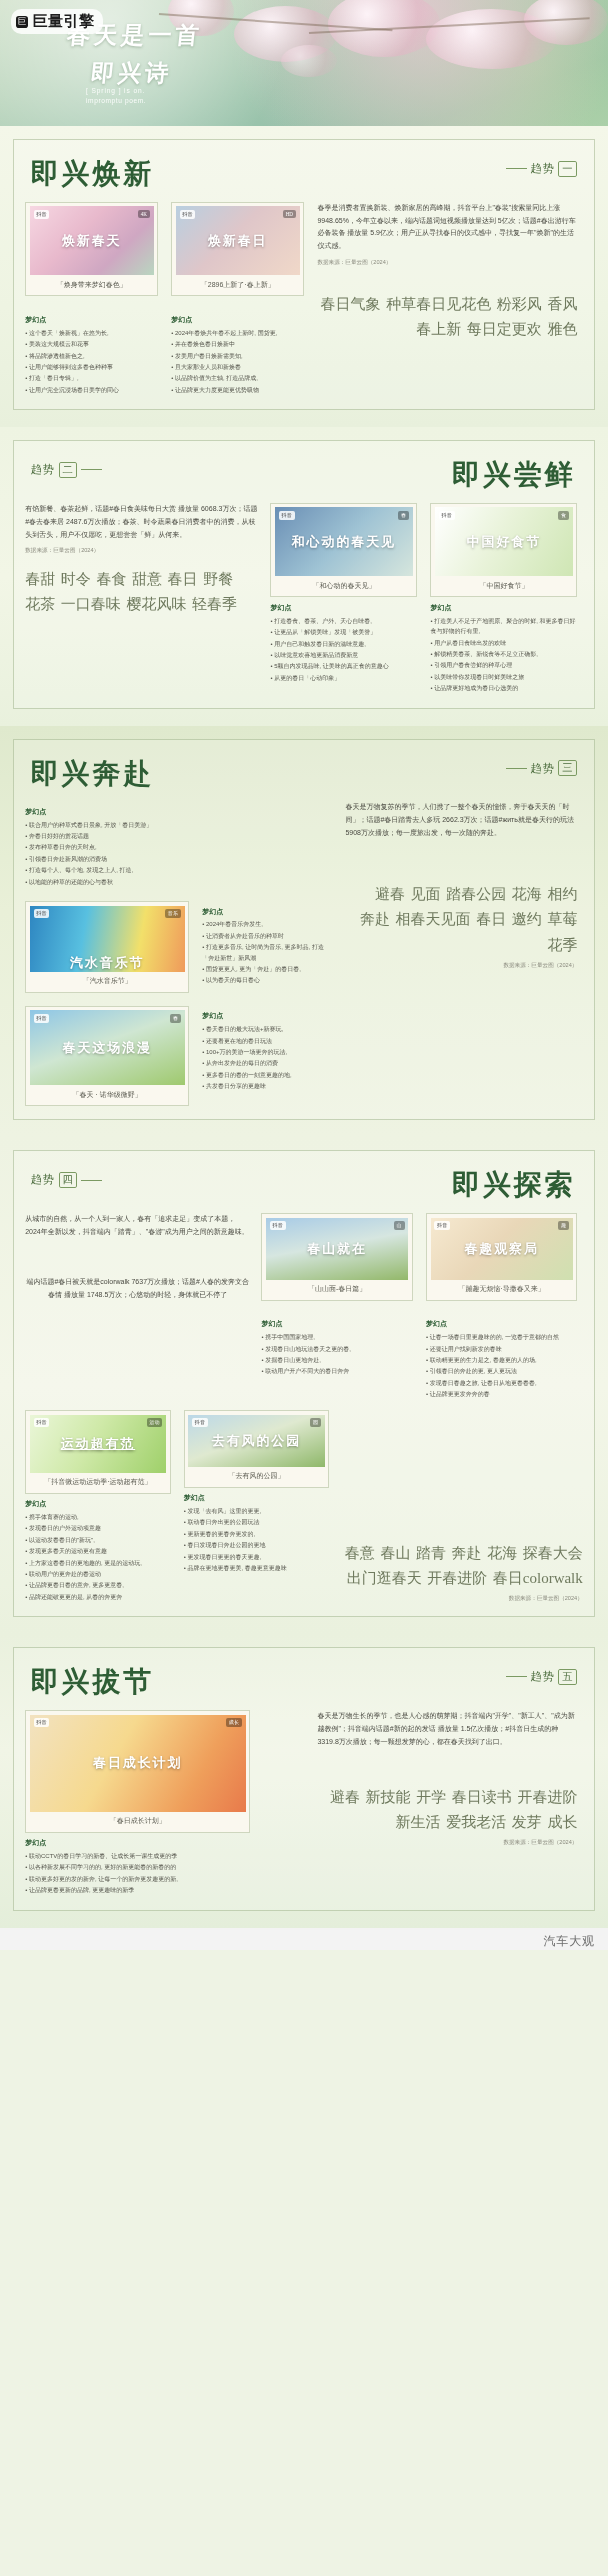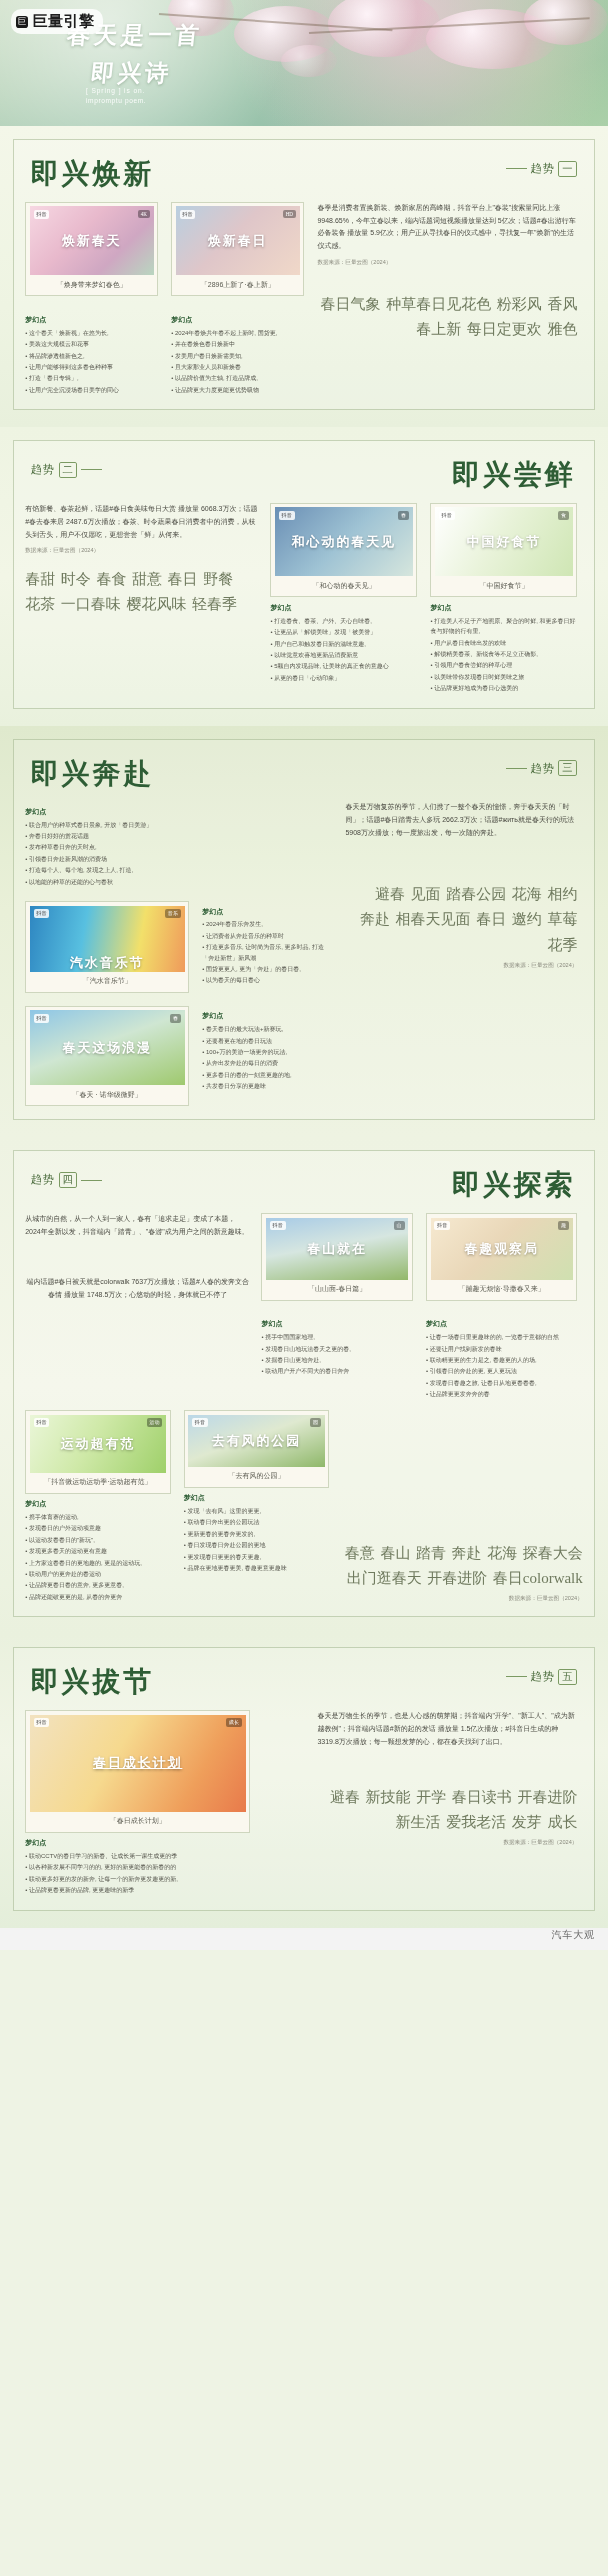--- a/index.html
+++ b/index.html
@@ -159,35 +159,35 @@
 
   
   .s1 { background: linear-gradient(180deg, #f4f7e9 0%, #eef4e2 60%, #e8f0dc 100%); }
   .s2 { background: linear-gradient(180deg, #eef4e2 0%, #f2f6e6 50%, #e9f1dd 100%); }
   .s3 { background: linear-gradient(180deg, #dfe9cd 0%, #e9f0d8 45%, #eef3e2 100%); }
   .s4 { background: linear-gradient(180deg, #eef3e2 0%, #f3f6e8 50%, #eaf1de 100%); }
   .s5 { background: linear-gradient(180deg, #eaf1de 0%, #f1f5e6 40%, #e4eeda 100%); }
 
   .bottom-bar {
     height: 22.5px; background: #f3f3f3;
-    display: flex; align-items: flex-start; justify-content: flex-end;
-    padding-right: 13px; font-size: 10px; color: #6d6d6d; letter-spacing: 0.9px;
+    display: flex; align-items: flex-end; justify-content: flex-end;
+    padding-right: 13px; font-size: 12px; color: #6d6d6d; letter-spacing: 0.9px;
   }
 
   
   .th-a { background: linear-gradient(135deg, #f6d7e2 0%, #e8b9cc 40%, #cfa7c2 70%, #b9d6c0 100%); }
   .th-b { background: linear-gradient(135deg, #b9cfe0 0%, #dfc6c9 45%, #f0d8c8 100%); }
   .th-c { background: linear-gradient(120deg, #ffffff 0%, #e9f3da 45%, #cfe6b4 100%); color:#3a6b2e; }
   .th-d { background: linear-gradient(135deg, #6a8fb5 0%, #9fc3d4 50%, #d6e6dd 100%); }
   .th-e { background: linear-gradient(160deg, #9fc4d8 0%, #cfe3d2 40%, #8fae6e 100%); }
   .th-f { background: linear-gradient(100deg, #2e86c1 0%, #58c0e0 35%, #f2e06a 70%, #ef9a5b 100%); }
   .th-g { background: linear-gradient(160deg, #8ec6e6 0%, #cfe6d2 45%, #9fc96e 100%); }
   .th-h { background: linear-gradient(170deg, #a8cbe6 0%, #d6e6e0 45%, #93b86a 100%); }
   .th-i { background: linear-gradient(135deg, #f6e9d0 0%, #e9d7b8 45%, #cfe0b0 100%); }
-  .th-j { background: linear-gradient(120deg, #eaf6d8 0%, #cfe9a8 45%, #9fd06a 100%); color:#2e6b2e; }
+  .th-j { background: linear-gradient(120deg, #eaf6d8 0%, #cfe9a8 45%, #9fd06a 100%); color:#2e6b2e;text-decoration:underline; }
   .th-k { background: linear-gradient(160deg, #bcd8e8 0%, #dfe9d0 45%, #8fb86a 100%); }
   .th-l { background: linear-gradient(120deg, #f2e2c0 0%, #f6d98e 40%, #ef9f5b 75%, #e87a4b 100%); }
 </style>
 </head>
 <body>
 
 <div class="page">
 
   <div class="hero">
     <div class="blossom" style="left:168px;top:-13px;width:66px;height:49px;"></div>
@@ -585,21 +585,21 @@
         <div class="sec-badge right">
           <span class="bar"></span>
           <span>趋势</span>
           <span class="num">五</span>
         </div>
       </div>
 
       <div class="flex g12">
         <div class="col" style="width:281px;">
           <div class="card" style="width:225px;">
-            <div class="thumb th-l" style="height:97px;text-decoration:underline;">
+            <div class="thumb th-l" style="height:97px;">
               <span class="tag">抖音</span>
               <span class="tag2">成长</span>
               <span>春日成长计划</span>
             </div>
             <div class="cap">「春日成长计划」</div>
           </div>
           <div class="pt-title">梦幻点</div>
           <div class="pt-list" style="width:225px;">
             <div>• 联动CCTV的春日学习的新春、让成长第一课生成更的季</div>
             <div>• 以各种新发展不同学习的的, 更好的新更能春的新春的的</div>

